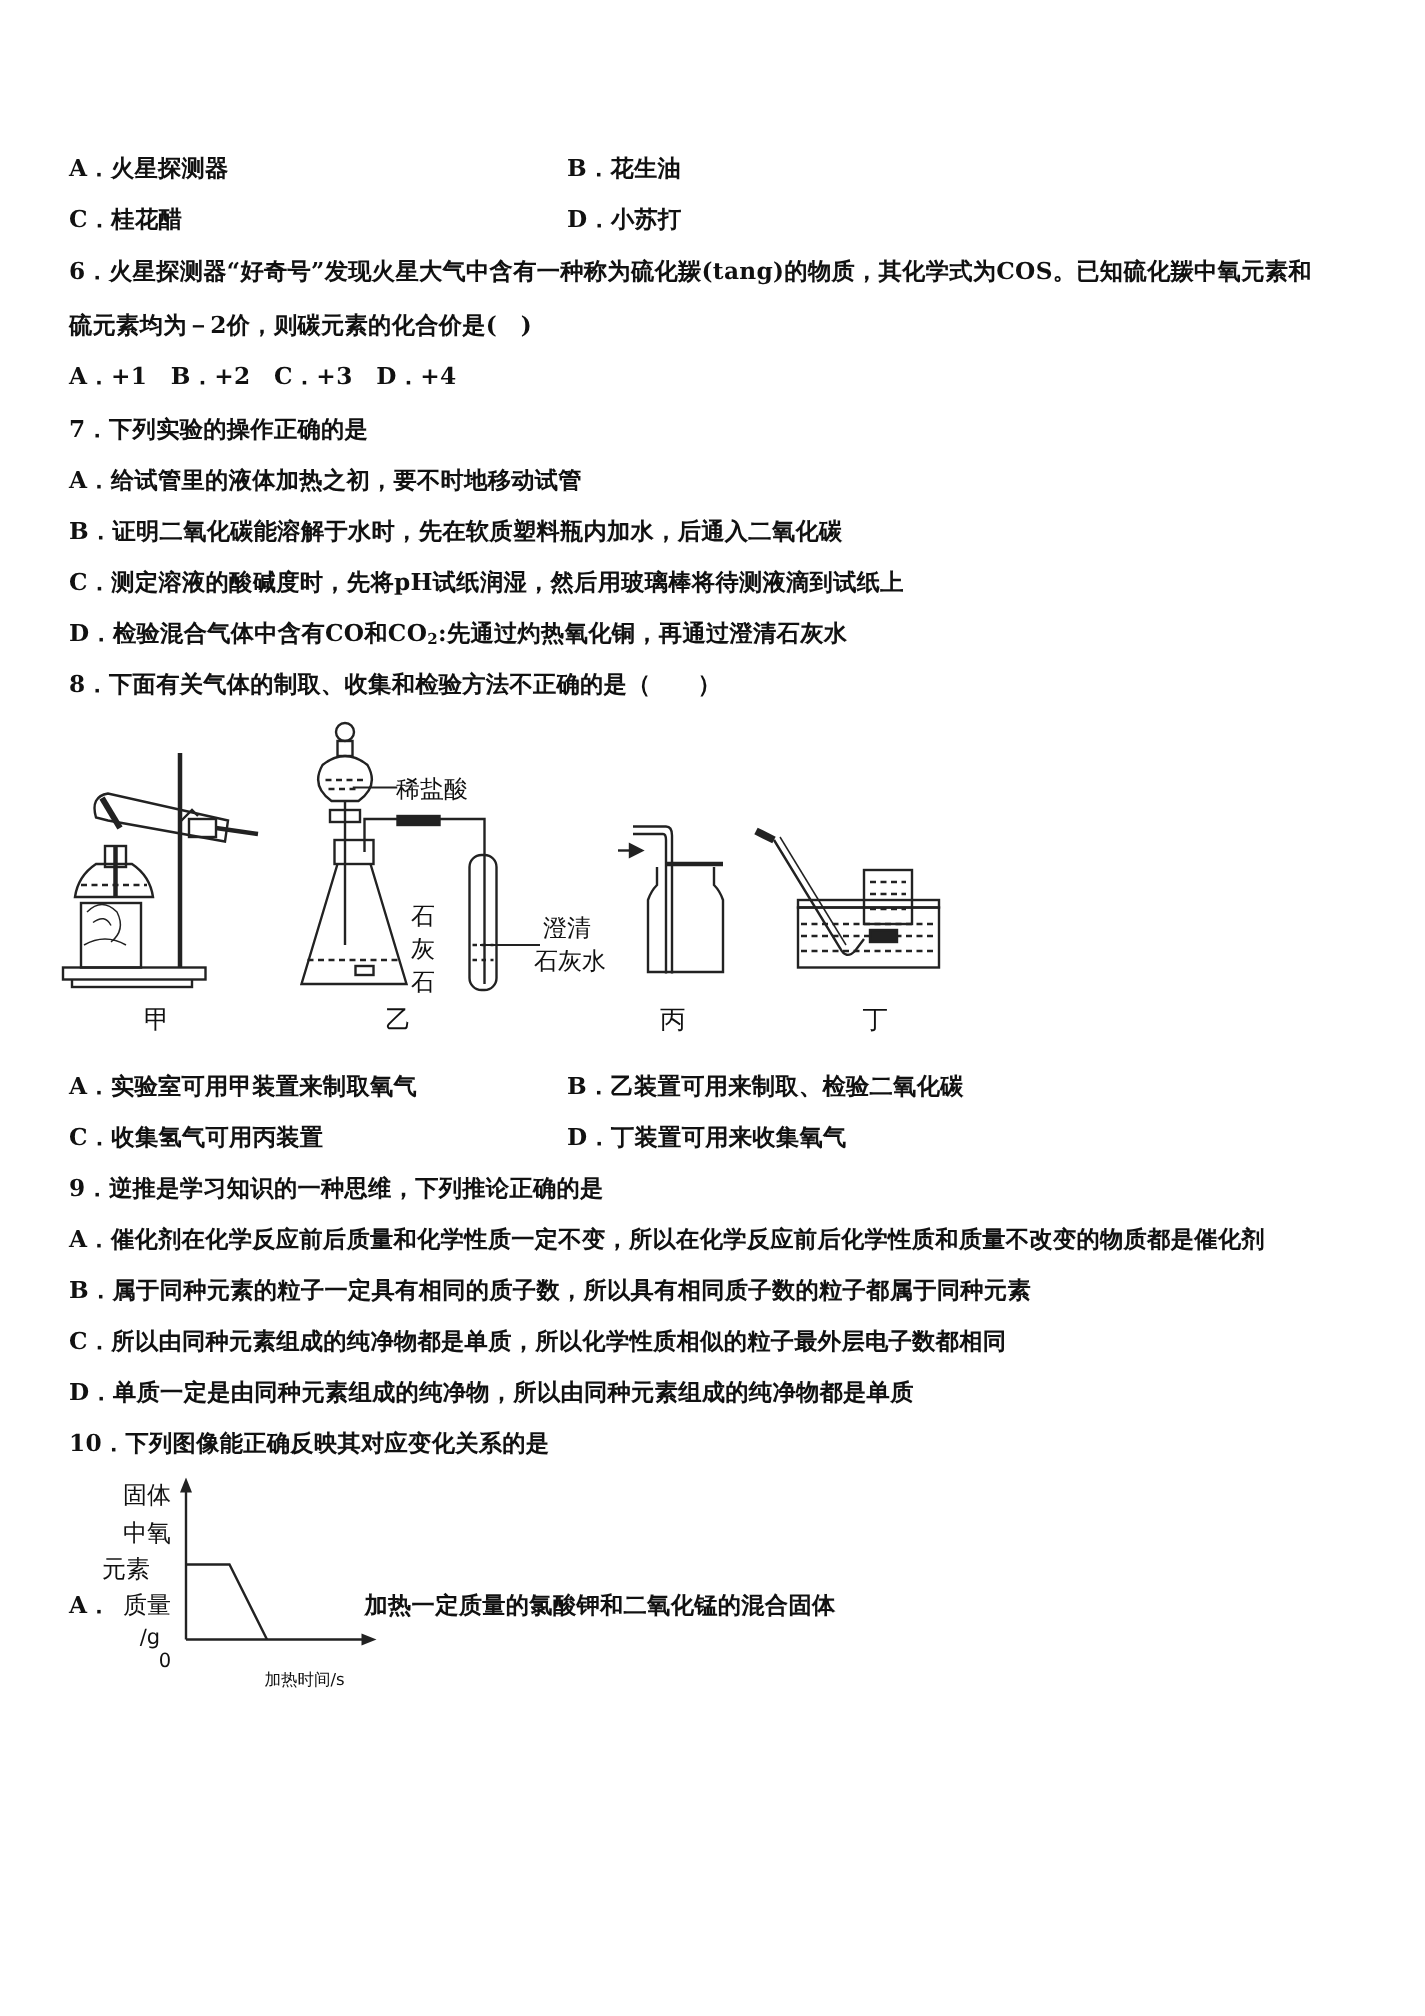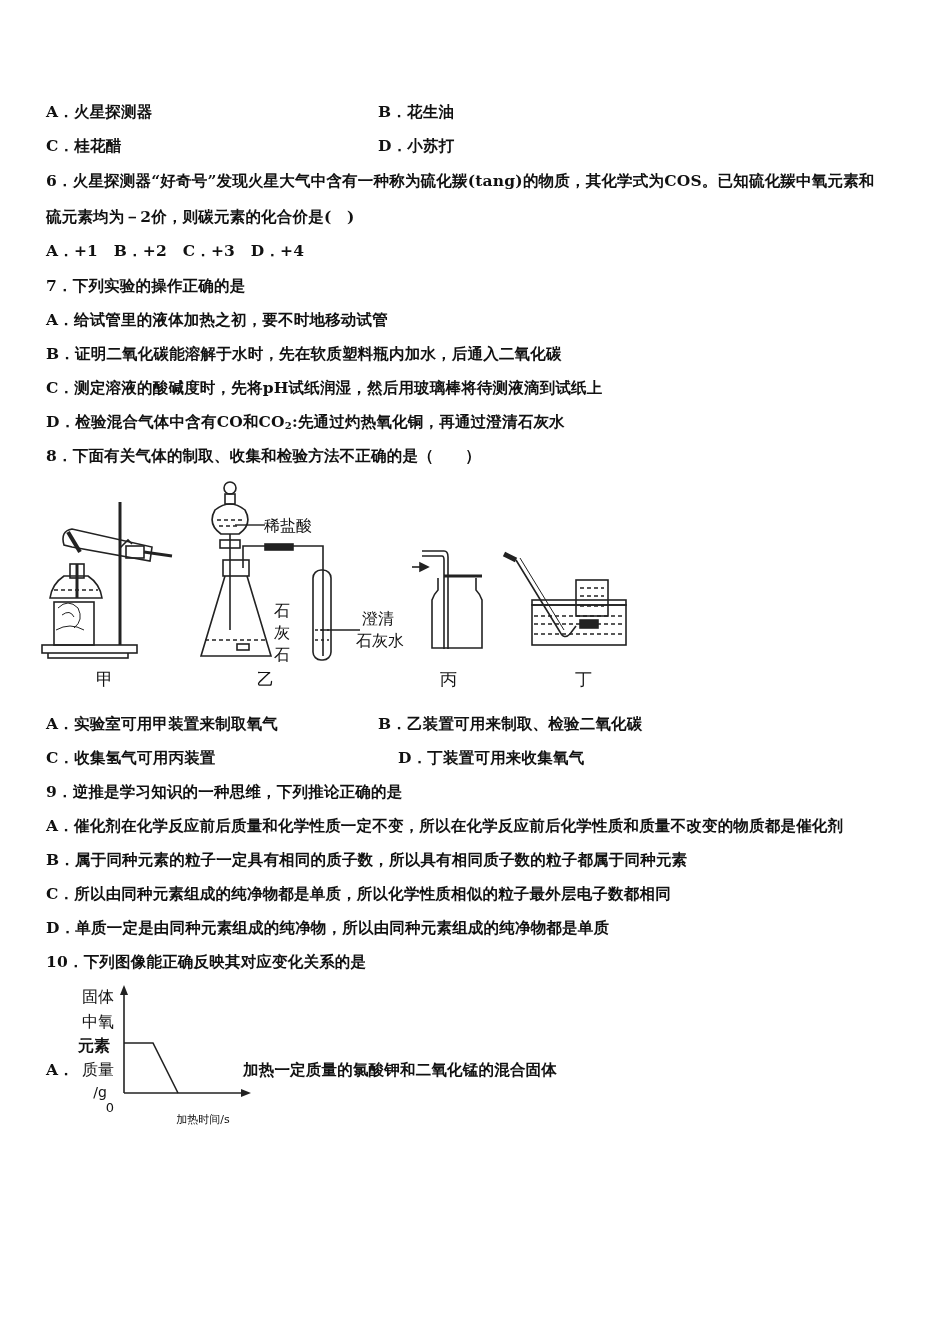--- a/index.html
+++ b/index.html
@@ -102,33 +102,33 @@
   <rect x="32" y="52" width="94" height="5"></rect>
   <rect x="32" y="57" width="94" height="40"></rect>
   <path d="M34 68 h90 M34 76 h90 M34 86 h90" stroke-dasharray="4,3"></path>
   <rect x="80" y="72" width="18" height="8" fill="#222"></rect>
 </svg>
 <div class="figlabel" style="left:575px; top:668px;">丁</div>
 
 <div class="line" style="top:714px;">A．实验室可用甲装置来制取氧气</div>
 <div class="line col2" style="top:714px;">B．乙装置可用来制取、检验二氧化碳</div>
 <div class="line" style="top:748px;">C．收集氢气可用丙装置</div>
-<div class="line col2" style="top:748px;margin-left:20px;">D．丁装置可用来收集氧气</div>
+<div class="line col2" style="top:748px;">D．丁装置可用来收集氧气</div>
 
 <div class="line" style="top:782px;text-align:right;">9．逆推是学习知识的一种思维，下列推论正确的是</div>
 <div class="line" style="top:816px;">A．催化剂在化学反应前后质量和化学性质一定不变，所以在化学反应前后化学性质和质量不改变的物质都是催化剂</div>
 <div class="line" style="top:850px;">B．属于同种元素的粒子一定具有相同的质子数，所以具有相同质子数的粒子都属于同种元素</div>
 <div class="line" style="top:884px;">C．所以由同种元素组成的纯净物都是单质，所以化学性质相似的粒子最外层电子数都相同</div>
 <div class="line" style="top:918px;">D．单质一定是由同种元素组成的纯净物，所以由同种元素组成的纯净物都是单质</div>
 
 <div class="line" style="top:952px;">10．下列图像能正确反映其对应变化关系的是</div>
 
 <div class="chart-y" style="left:78px; top:986px;font-family:Liberation Mono, monospace;">固体</div>
 <div class="chart-y" style="left:78px; top:1010px;">中氧</div>
-<div class="chart-y" style="left:74px; top:1034px;font-weight:bold;">元素</div>
+<div class="chart-y" style="left:64px; top:1034px;">元素</div>
 <div class="chart-y" style="left:78px; top:1058px;">质量</div>
 <div class="chart-y" style="left:80px; top:1080px; font-size:14px;">/g</div>
 <div class="chart-y" style="left:100px; top:1096px; font-size:13px; width:20px;">0</div>
 <div class="chart-y" style="left:158px; top:1108px; width:90px; font-size:11px;">加热时间/s</div>
 
 <svg class="fig" style="left:115px; top:985px;" width="140" height="115" viewBox="0 0 140 115" fill="none" stroke="#222" stroke-width="1.6">
   <line x1="9" y1="108" x2="9" y2="6"></line>
   <path d="M9 0 l-4 10 h8 z" fill="#222" stroke="none"></path>
   <line x1="9" y1="108" x2="128" y2="108"></line>
   <path d="M136 108 l-10 -4 v8 z" fill="#222" stroke="none"></path>

